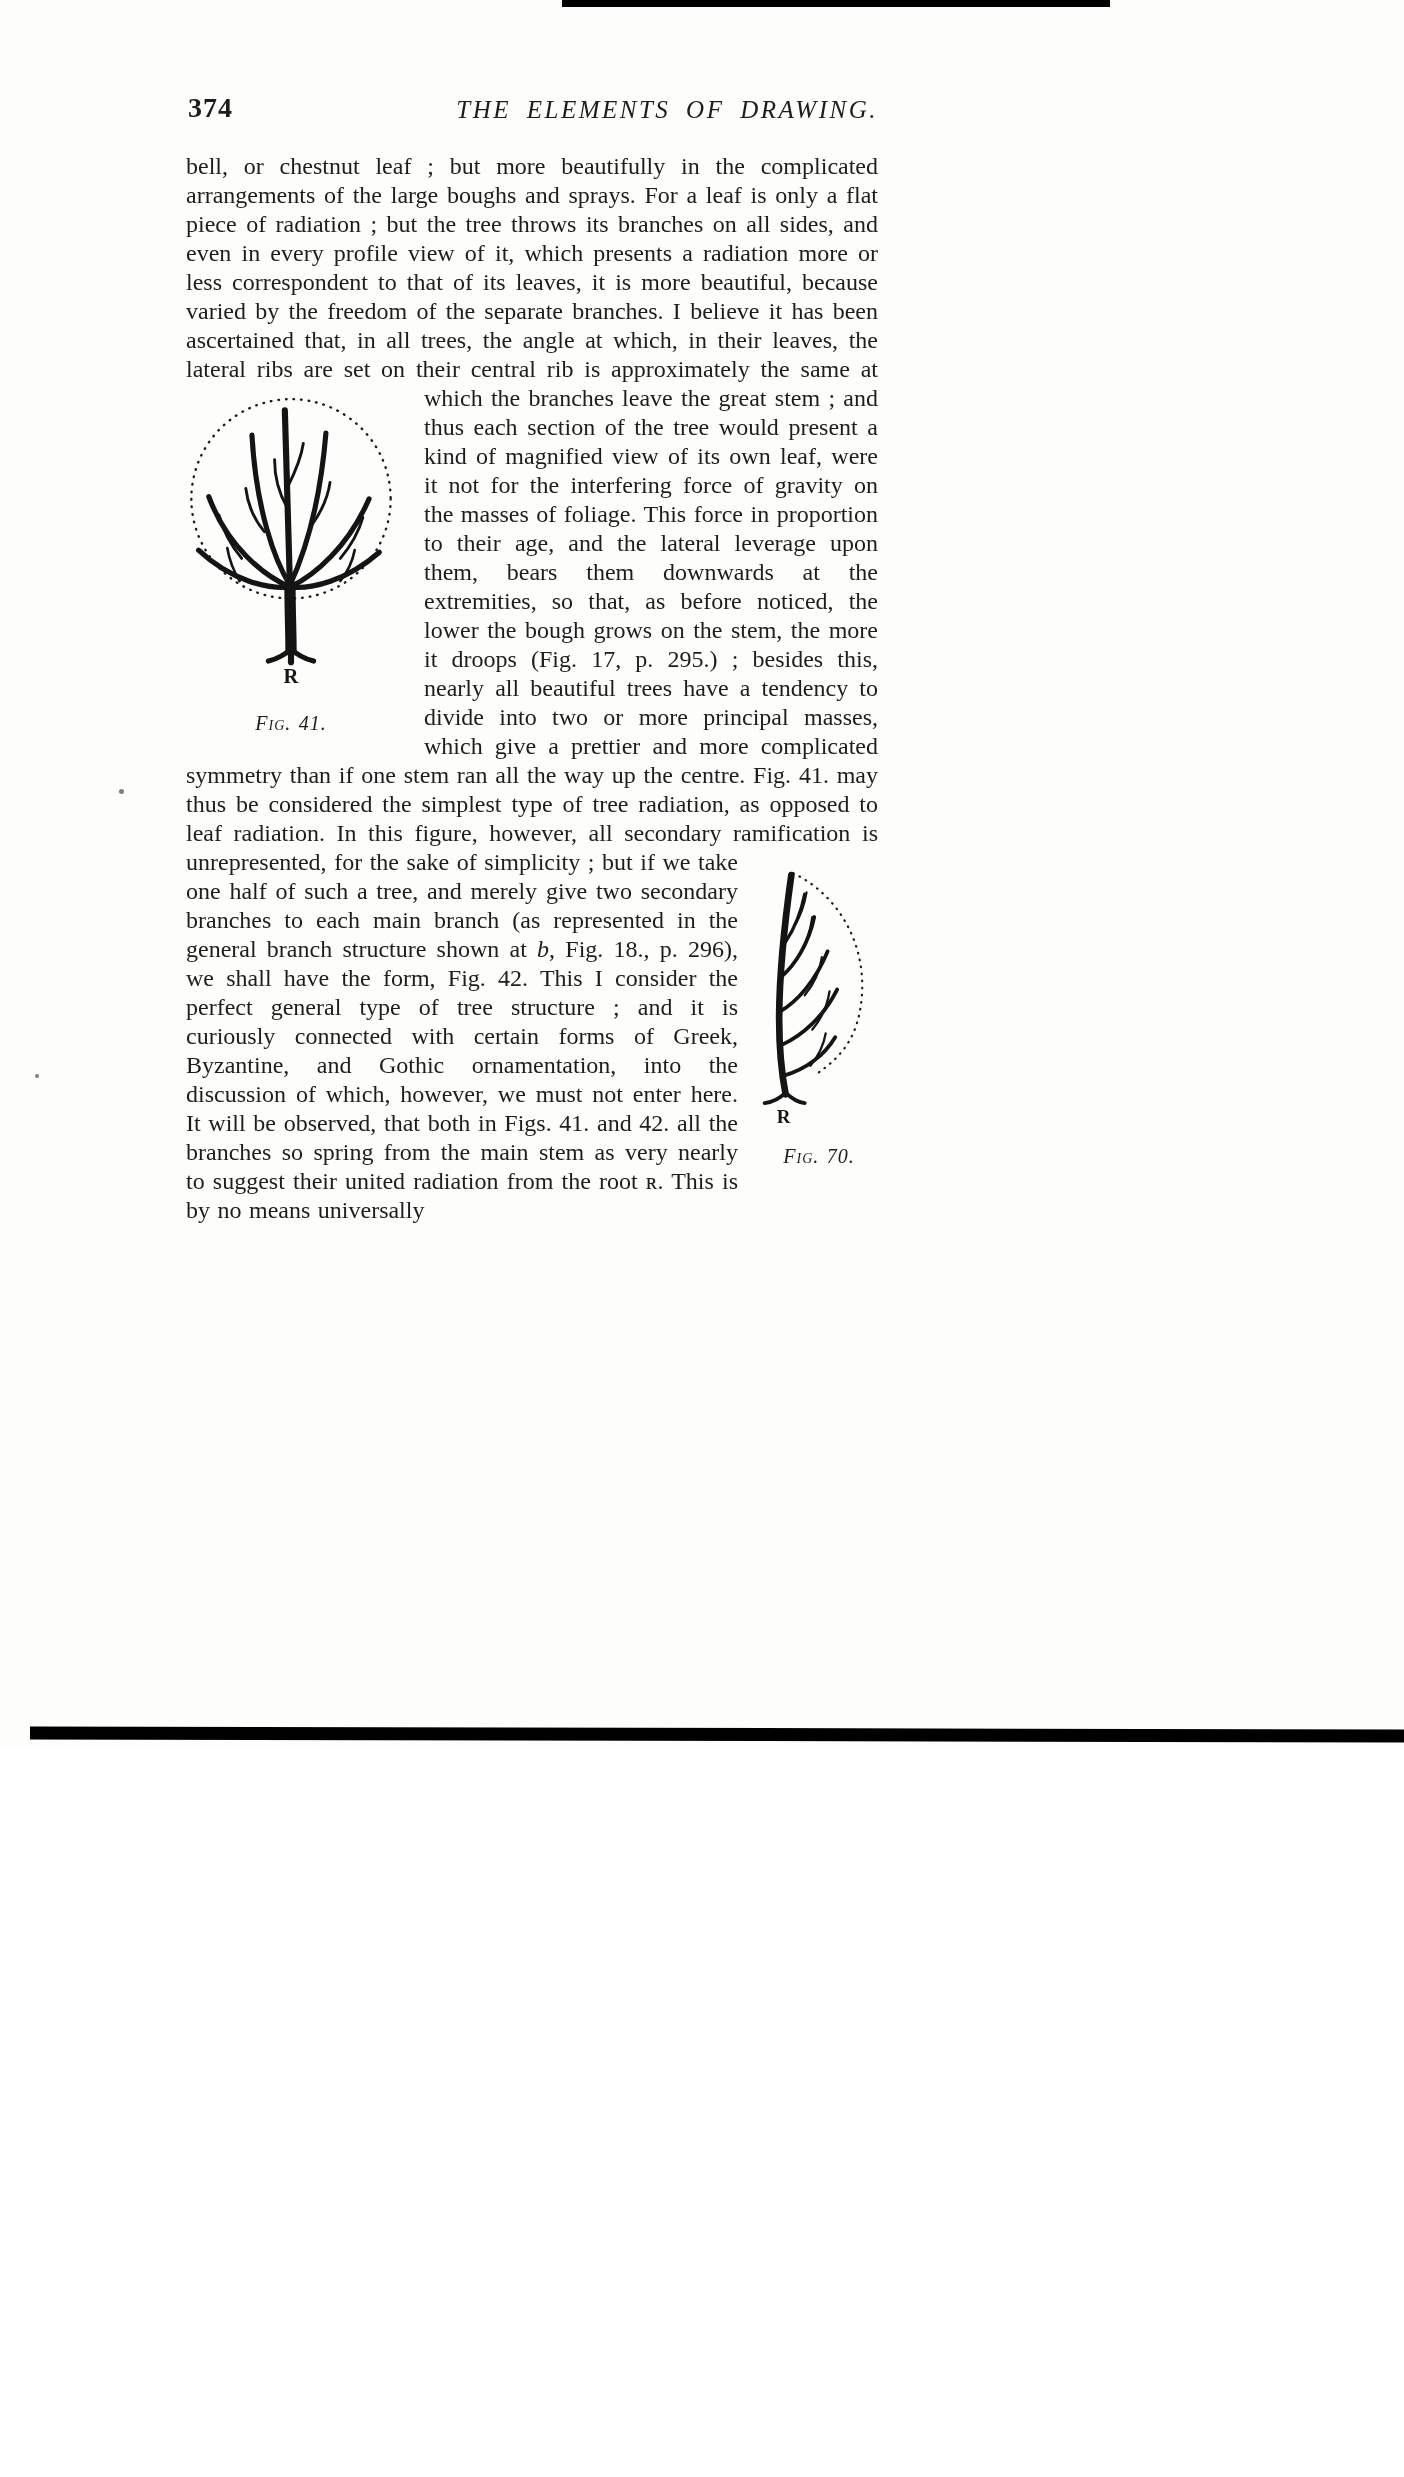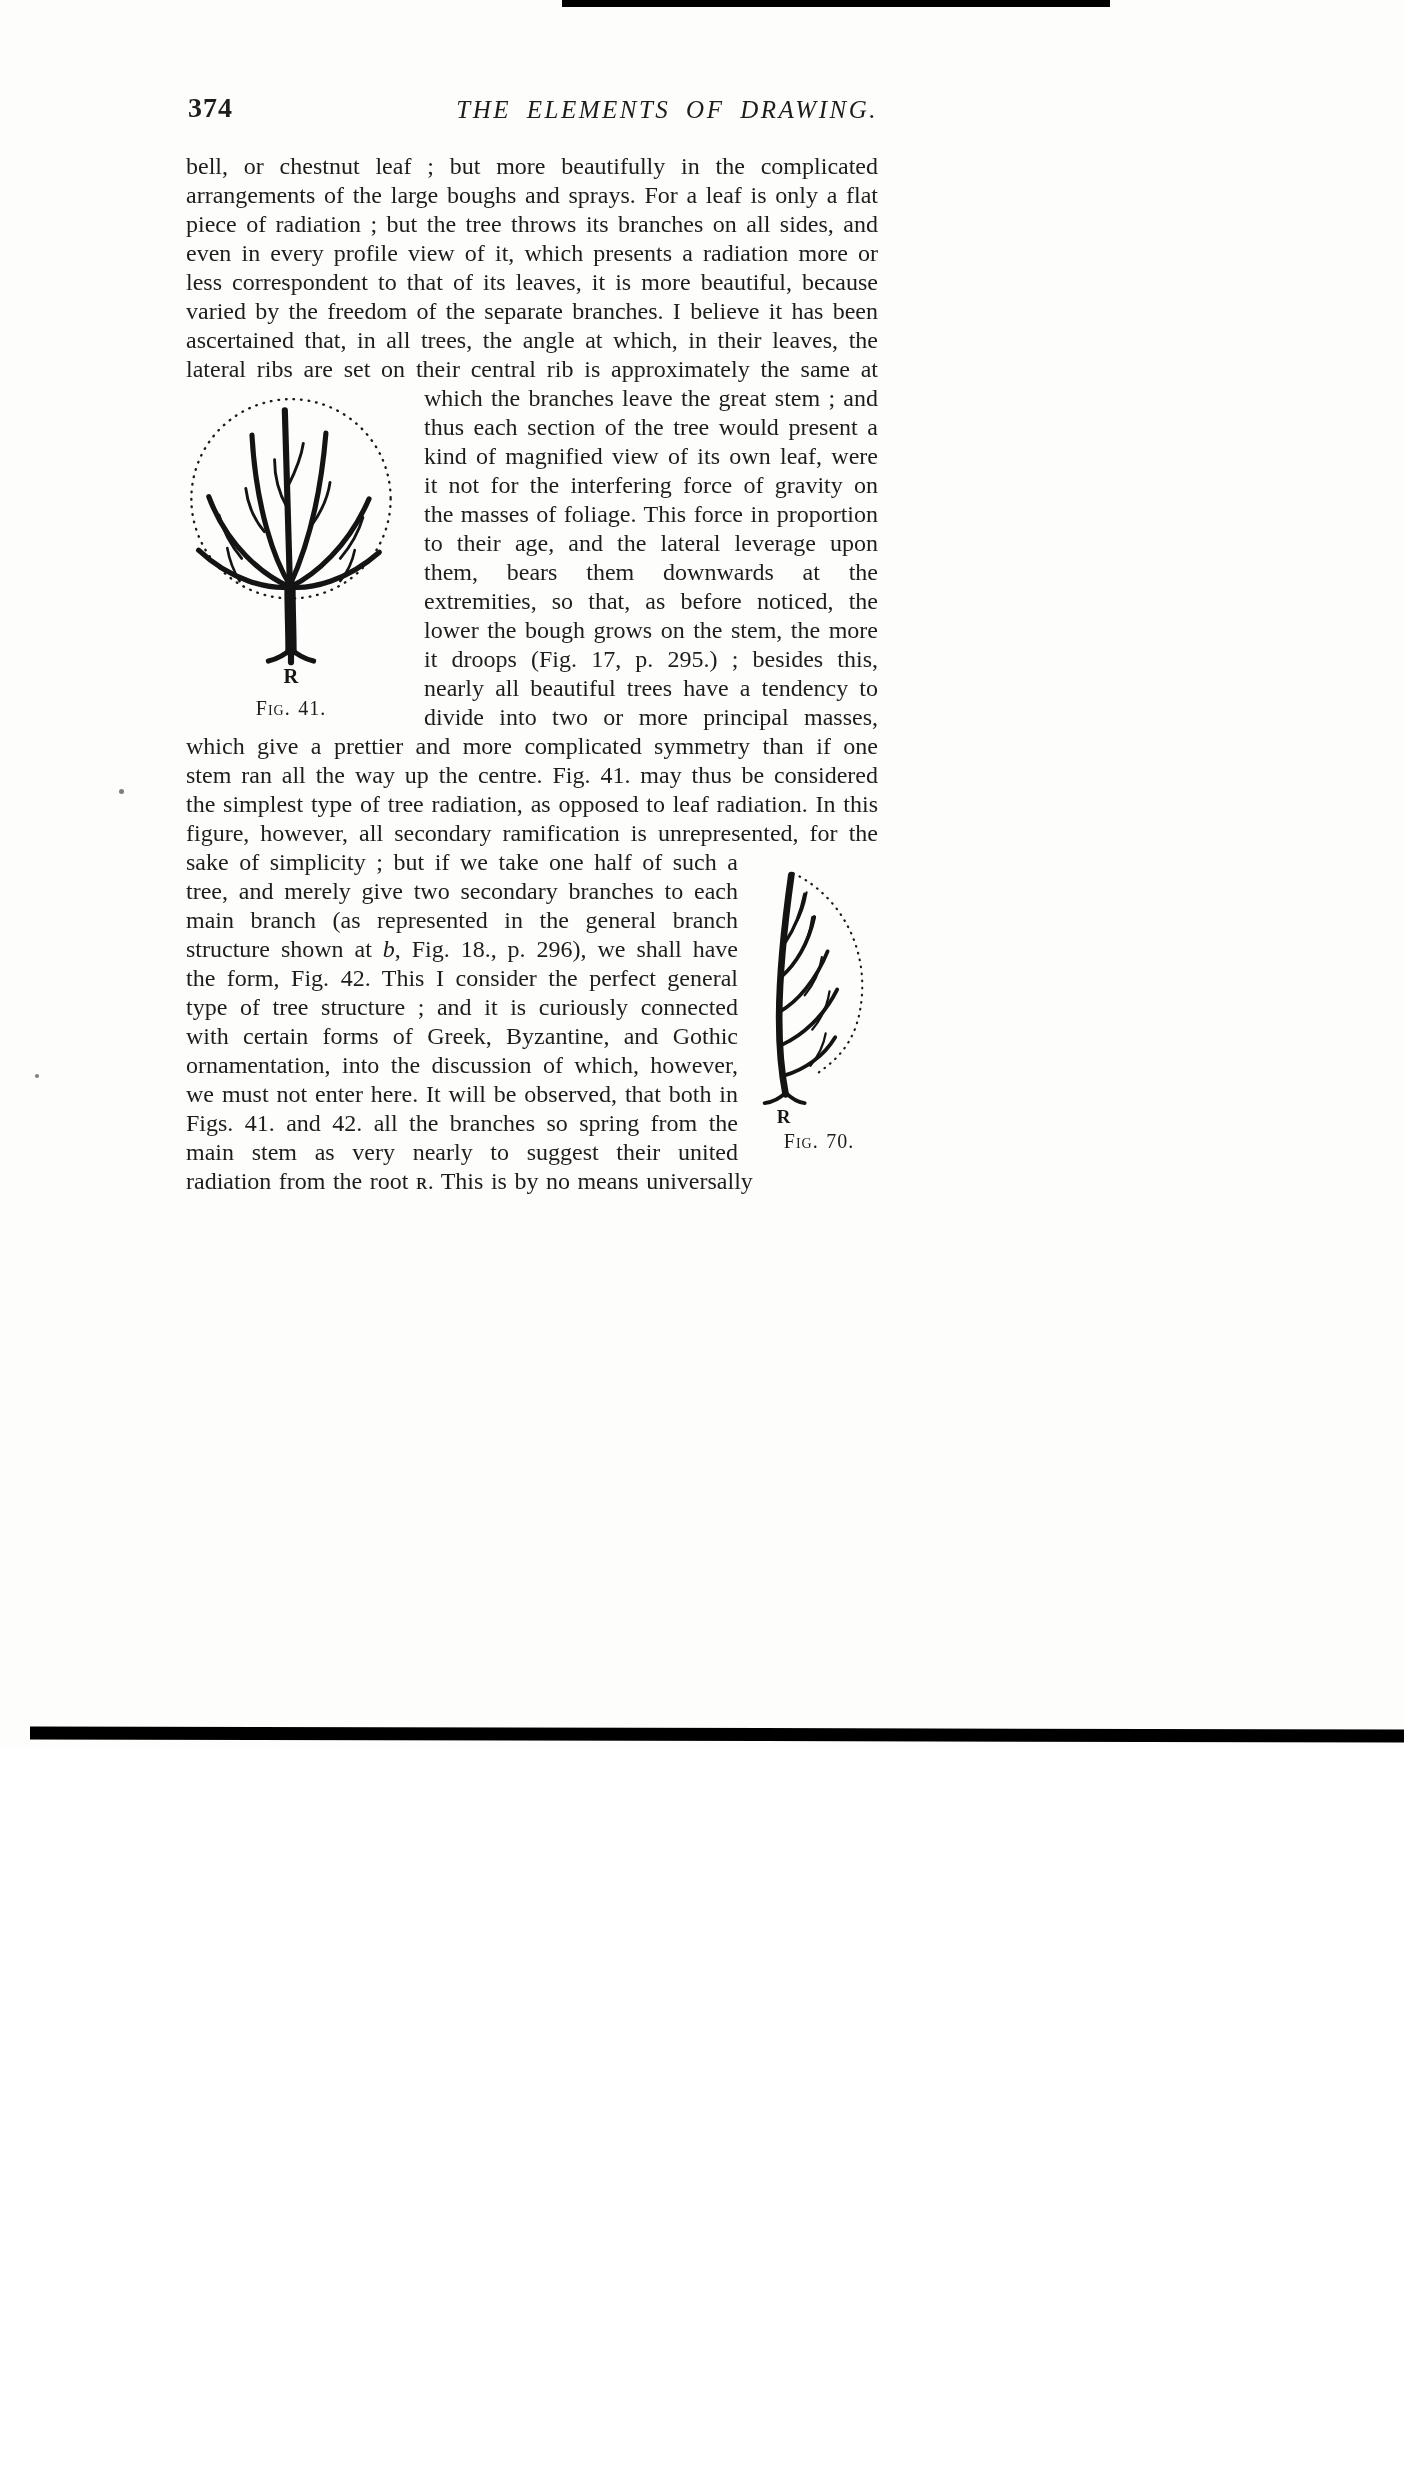--- a/index.html
+++ b/index.html
@@ -65,21 +65,22 @@
 
   figure { margin: 0; }
   .fig { text-align: center; }
   .fig41 { float: left;  width: 226px; margin: 10px 20px 4px -8px; }
   .fig42 { float: right; width: 126px; margin: 6px -4px 4px 18px; }
 
   .fig-caption {
     font-variant: small-caps;
     font-size: 20px;
     letter-spacing: 1px;
-    margin-top: 0;
+    margin-top: 15px;
+    font-style: italic;
   }
 
   svg { display: block; margin: 0 auto; }
   .ink path { fill: none; stroke: #141414; stroke-linecap: round; }
   .dotted {
     fill: none; stroke: #1a1a1a;
     stroke-width: 2.3;
     stroke-dasharray: 0.6 6.8;
     stroke-linecap: round;
   }

